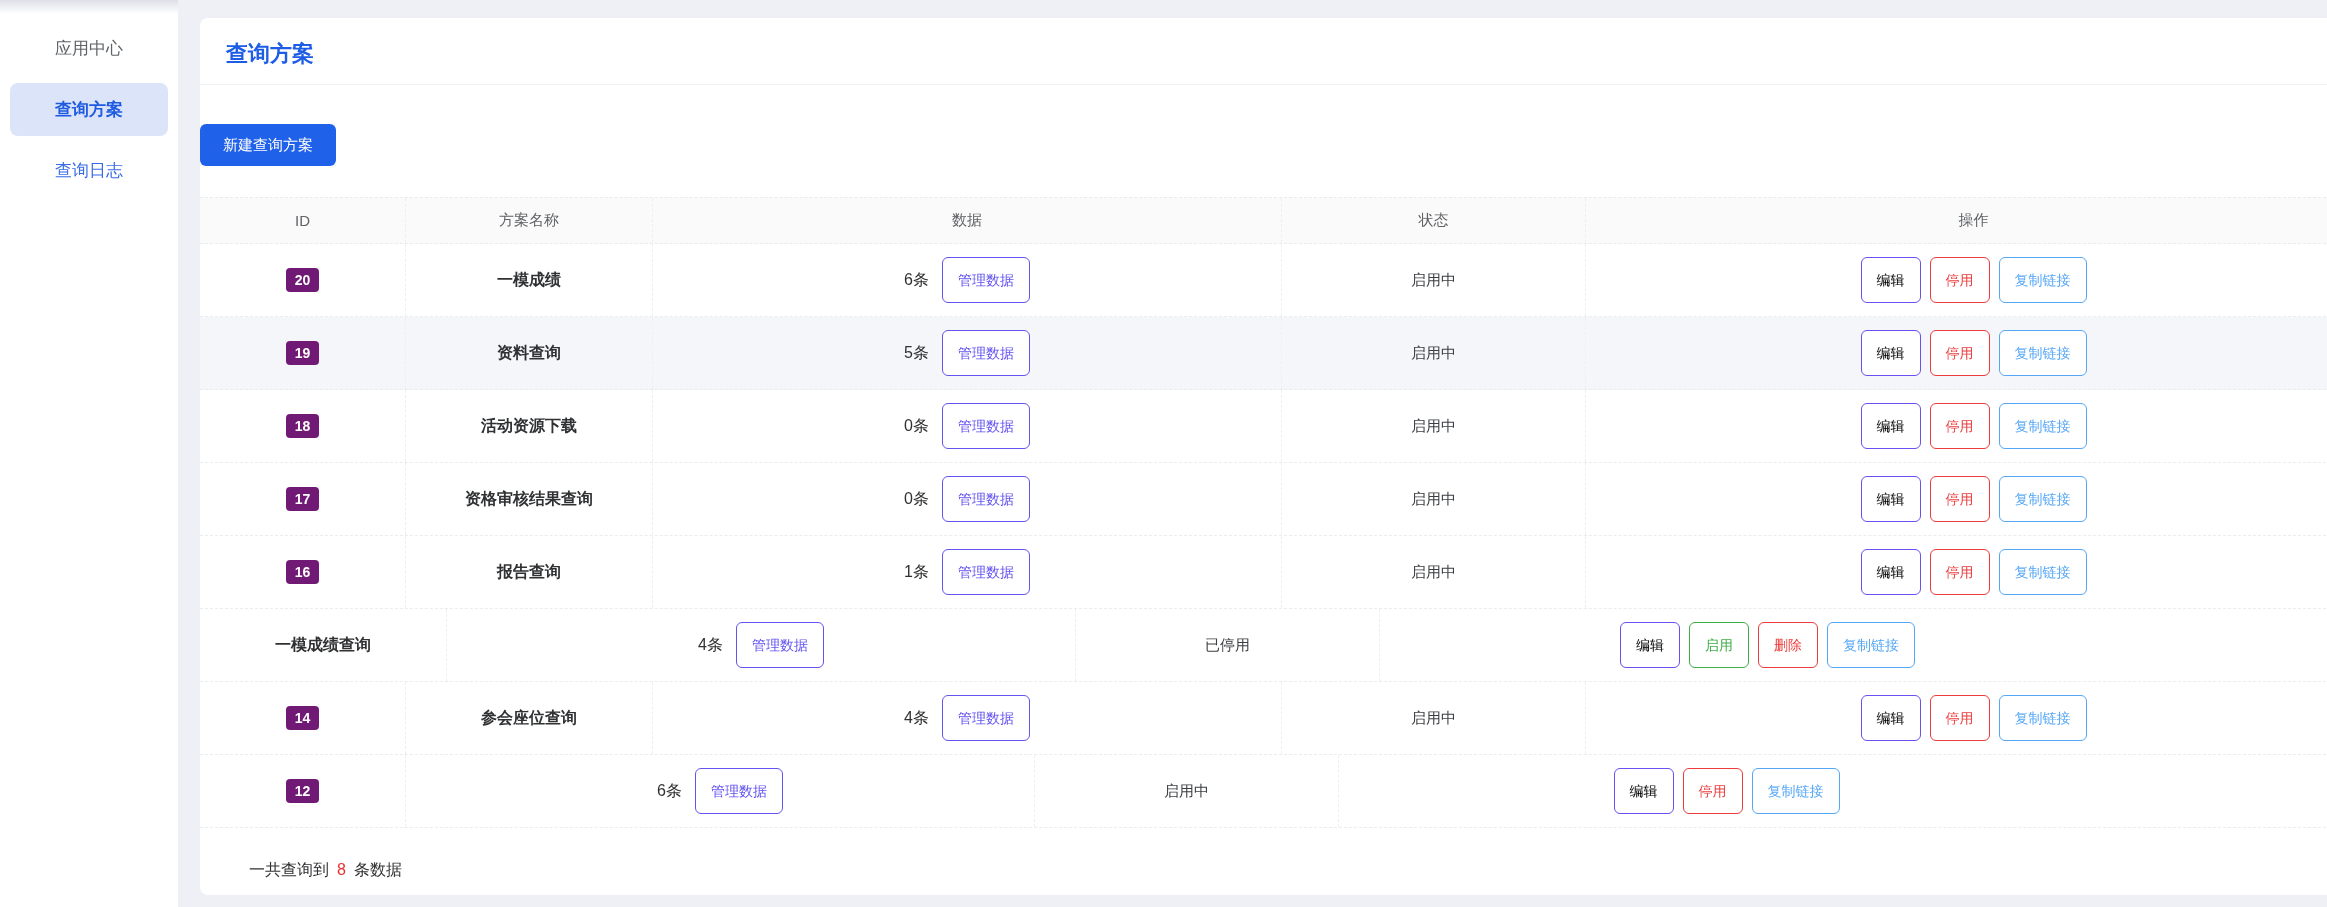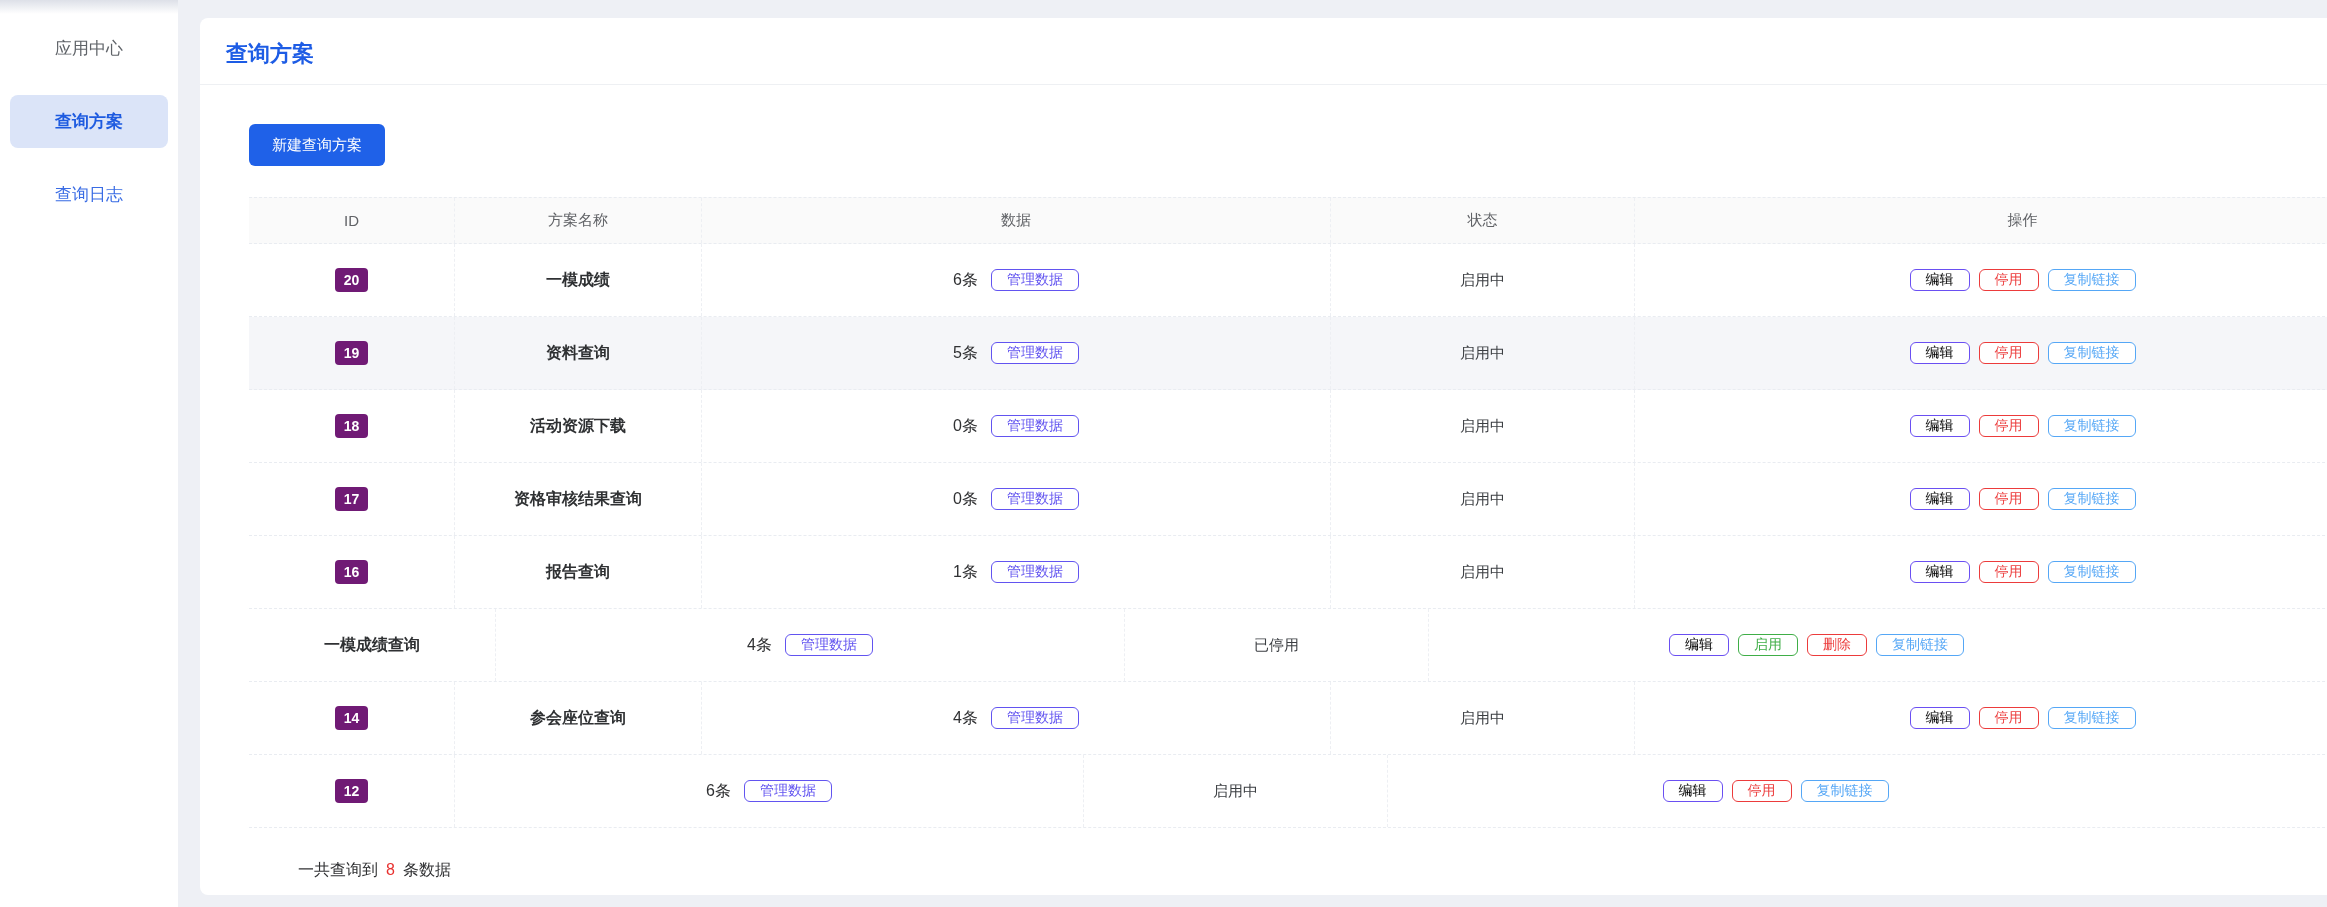--- a/index.html
+++ b/index.html
@@ -14,41 +14,41 @@
   
   .sidebar {
     position: absolute; left: 0; top: 0; bottom: 0; width: 178px;
     background: #ffffff;
   }
   .sidebar::before {
     content: ""; position: absolute; left: 0; top: 0; right: 0; height: 14px;
     background: linear-gradient(#dde0e8, rgba(255,255,255,0));
     pointer-events: none;
   }
-  .side-list { padding-top: 22px; display: flex; flex-direction: column; gap: 20px; }
+  .side-list { padding-top: 22px; display: flex; flex-direction: column; gap: 8px; }
   .side-item {
     margin: 0 10px; height: 53px; border-radius: 8px;
     display: flex; align-items: center; justify-content: center;
     font-size: 17px; color: #5f6368; cursor: pointer;
   }
   .side-item.active { background: #dbe4f8; color: #1e5be0; font-weight: 700; }
   .side-item.link { color: #3a6ce4; }
 
   
   .panel {
     position: absolute; left: 200px; top: 18px; right: 0; bottom: 12px;
     background: #ffffff; border-radius: 8px 0 0 8px;
     overflow: hidden;
   }
   .page-title {
     padding: 21px 0 15px 26px;
     font-size: 22px; font-weight: 700; color: #1d5ce5;
     border-bottom: 1px solid #eef0f3;
   }
-  .content { padding-left: 49px; }
+  .content { }
 
   .new-btn {
     margin-top: 39px; height: 42px; padding: 0 23px;
     background: #1f61e8; color: #ffffff; border: none; border-radius: 6px;
     font-size: 15px; font-family: inherit; cursor: pointer;
     display: inline-flex; align-items: center;
   }
 
   
   .table { margin-top: 31px; width: 2161px; }
@@ -74,22 +74,22 @@
   .row.hover { background: #f5f6f9; }
 
   .id-badge {
     background: #701a75; color: #ffffff; font-size: 14px; font-weight: 700;
     padding: 5px 9px; border-radius: 4px; line-height: 1;
   }
   .plan-name { font-size: 16px; font-weight: 700; color: #2f3133; }
   .record-count { font-size: 16px; color: #303133; margin-right: 13px; }
 
   button.outline {
-    background: #ffffff; border-radius: 6px; height: 22px; padding: 0 15px;
-    font-size: 14px; font-family: Liberation Serif, serif; cursor: pointer; line-height: 1;
+    background: #ffffff; border-radius: 6px; height: 46px; padding: 0 15px;
+    font-size: 14px; font-family: Liberation Sans, sans-serif; cursor: pointer; line-height: 1;
   }
   .manage-btn { border: 1px solid #6254f0; color: #6254f0; }
 
   .status-text { font-size: 15px; color: #3b3e42; }
 
   .ops { gap: 9px; }
   .act-btn.purple { border: 1px solid #6a4ff2; color: #000000; }
   .act-btn.red    { border: 1px solid #ec3b3b; color: #ec3b3b; }
   .act-btn.green  { border: 1px solid #3fae47; color: #3fae47; }
   .act-btn.blue   { border: 1px solid #55a7f6; color: #55a7f6; }

